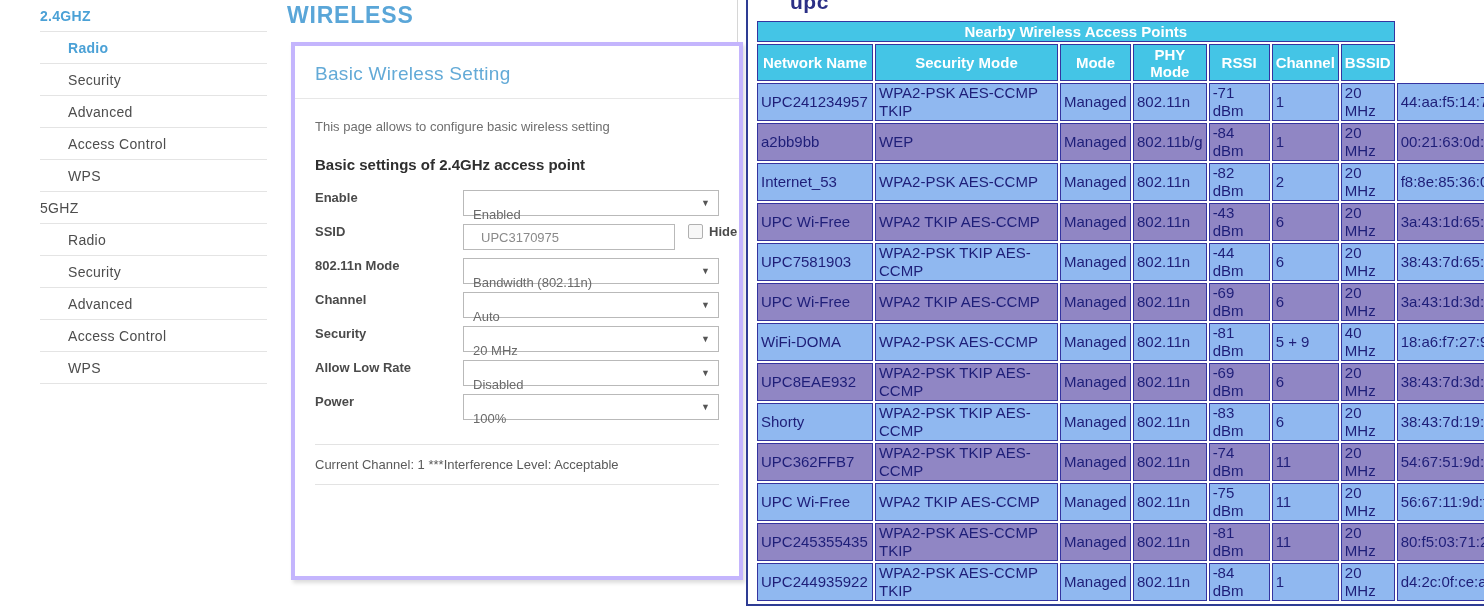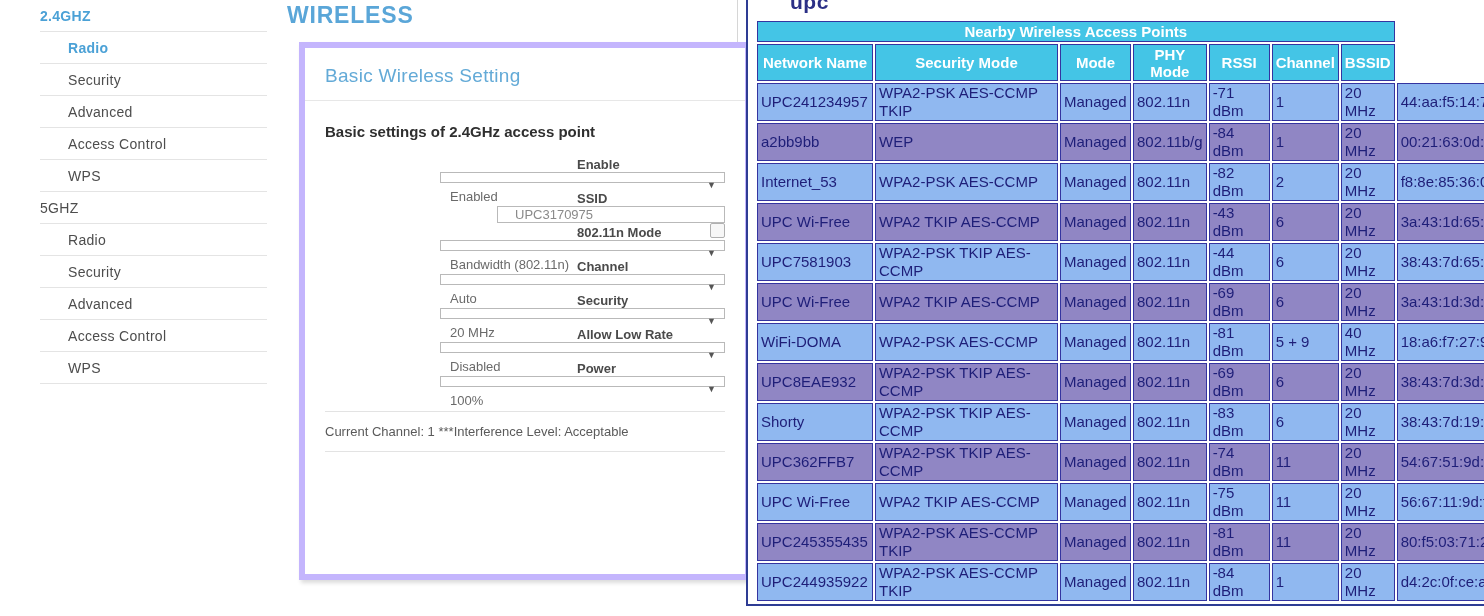--- a/index.html
+++ b/index.html
@@ -19,32 +19,32 @@
   .side-item.sub { padding-left:28px; }
   .side-item.active { color:#4ba1d6; font-weight:bold; }
   .side-item.group.plain { font-weight:normal; }
 
   
   .main { position:absolute; left:287px; top:0; width:452px; }
   .page-title { font-size:23px; font-weight:600; color:#5aa6d8; letter-spacing:.8px; padding-top:2px; }
   .content-divider-line { position:absolute; left:737px; top:0; width:1px; height:580px; background:#d6d6d6; }
 
   .panel {
-    position:absolute; left:12px; top:42px; width:452px; height:538px;
-    background:#fff; border:6px solid #c4b5fd;
+    position:absolute; left:4px; top:42px; width:452px; height:538px;
+    background:#fff; border:4px solid #c4b5fd;
     box-shadow:2px 3px 4px rgba(0,0,0,.14);
   }
   .panel-header { padding:17px 20px 13px 20px; border-bottom:1px solid #e7e7e7; }
   .panel-title { font-size:19px; color:#63aad7; letter-spacing:.3px; }
   .panel-body { padding:0 20px; }
   .description { margin-top:20px; font-size:13px; color:#6e6e6e; }
   .section-heading { margin-top:22px; font-size:15px; font-weight:bold; color:#2f2f2f; }
 
   .form { margin-top:17px; }
-  .form-row { display:flex; align-items:flex-end; height:26px; margin-bottom:8px;flex-direction:column; }
+  .form-row { display:flex; align-items:flex-start; height:26px; margin-bottom:8px; }
   .f-label { width:148px; flex:none; font-size:13px; font-weight:bold; color:#4a4a4a; }
   .select {
     position:relative; width:285px; height:26px; border:1px solid #b9b9b9;
     background:#fff; cursor:pointer;
   }
   .select-value {
     position:absolute; left:9px; top:0; line-height:24px; font-size:13px; color:#6a6a6a;
     white-space:nowrap;
     margin-top:12px;
   }
@@ -118,20 +118,21 @@
   <div class="content-divider-line"></div>
 
   <div class="main">
     <h1 class="page-title">WIRELESS</h1>
 
     <section class="panel">
       <div class="panel-header">
         <div class="panel-title">Basic Wireless Setting</div>
       </div>
       <div class="panel-body">
+        <p class="description">This page allows to configure basic wireless setting</p>
         <h2 class="section-heading">Basic settings of 2.4GHz access point</h2>
 
         <div class="form">
           <div class="form-row">
             <label class="f-label">Enable</label>
             <div class="select">
               <span class="select-value">Enabled</span>
               <span class="caret">▼</span>
             </div>
           </div>

